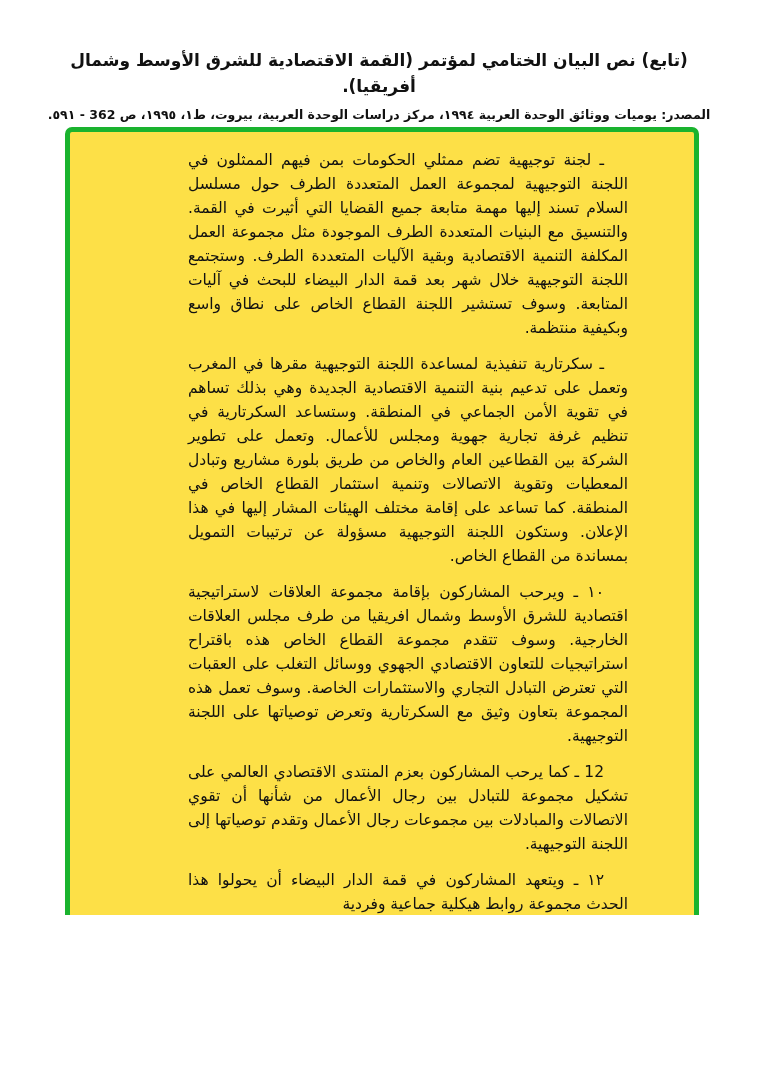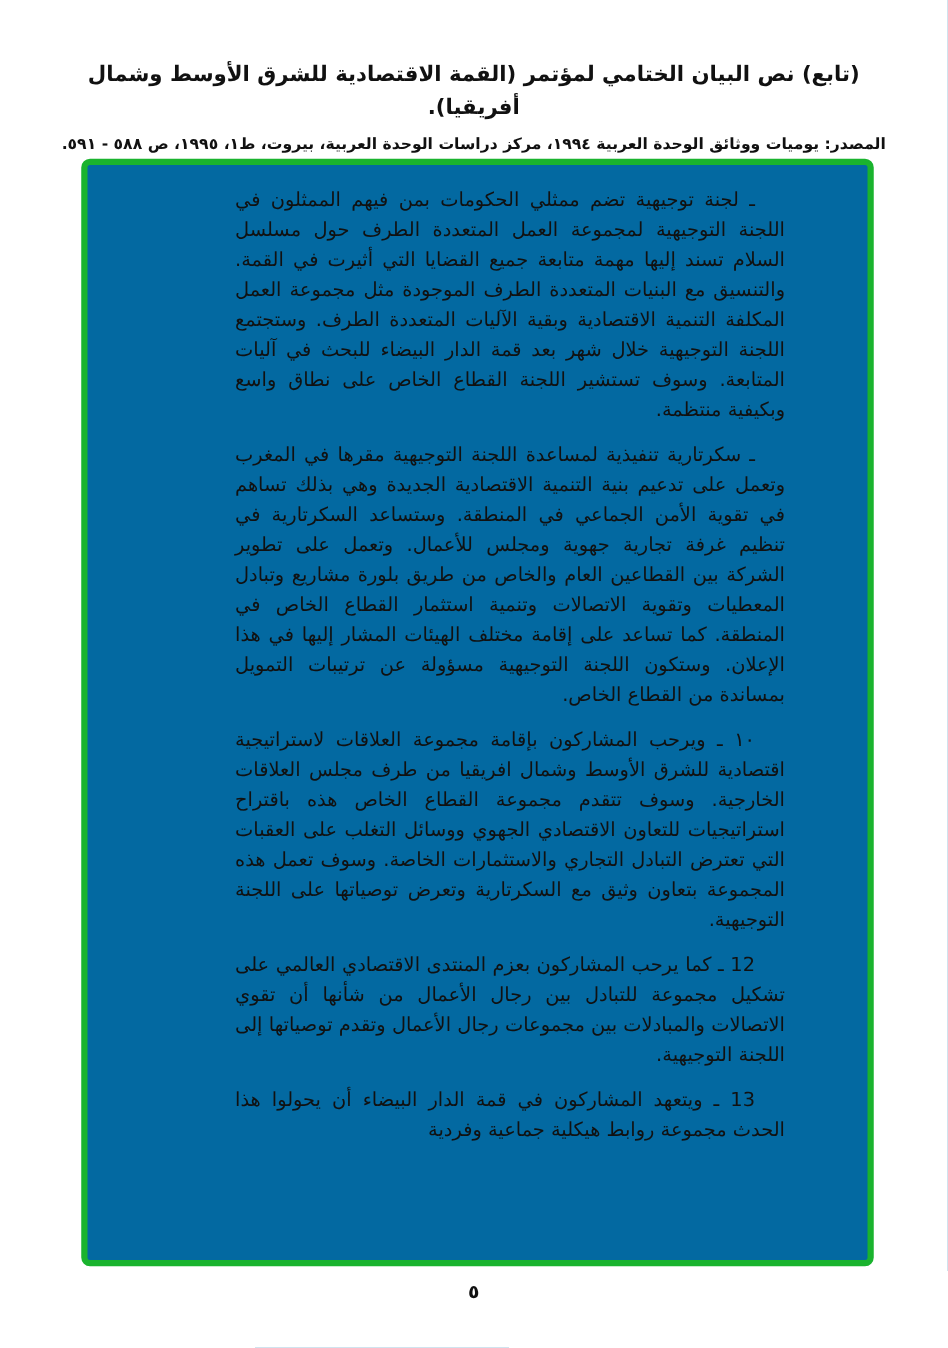--- a/index.html
+++ b/index.html
@@ -3,21 +3,21 @@
 <meta charset="utf-8">
 <style>
   html, body {
     margin: 0;
     padding: 0;
     background: #ffffff;
   }
   .page {
     position: relative;
     width: 758px;
-    height: 1078px;
+    height: 915px;
     background: #ffffff;
     overflow: hidden;
     font-family: "DejaVu Sans", sans-serif;
     color: #111111;
   }
   .header {
     position: absolute;
     top: 48px;
     left: 0;
     width: 758px;
@@ -40,21 +40,21 @@
   }
   .green-box {
     position: absolute;
     left: 65px;
     top: 127px;
     width: 634px;
     height: 886px;
     box-sizing: border-box;
     border: 5px solid #1ab32e;
     border-radius: 7px;
-    background: #0369a1;
+    background: #fde047;
     overflow: hidden;
   }
   .text-col {
     box-sizing: border-box;
     padding: 16px 66px 0 118px;
     direction: rtl;
     text-align: justify;
     font-size: 15.5px;
     line-height: 24px;
   }
@@ -73,28 +73,28 @@
     direction: rtl;
   }
 </style>
 </head>
 <body>
 
 <div class="page">
 
   <div class="header">
     <div class="title">(تابع) نص البيان الختامي لمؤتمر (القمة الاقتصادية للشرق الأوسط وشمال أفريقيا).</div>
-    <div class="source">المصدر: يوميات ووثائق الوحدة العربية ١٩٩٤، مركز دراسات الوحدة العربية، بيروت، ط١، ١٩٩٥، ص ٥٨٨ - ٥٩١.</div>
+    <div class="source">المصدر: يوميات ووثائق الوحدة العربية ١٩٩٤، مركز دراسات الوحدة العربية، بيروت، ط١، ١٩٩٥، ص 362 - ٥٩١.</div>
   </div>
 
   <div class="green-box">
     <div class="text-col">
       <p class="para">ـ لجنة توجيهية تضم ممثلي الحكومات بمن فيهم الممثلون في اللجنة التوجيهية لمجموعة العمل المتعددة الطرف حول مسلسل السلام تسند إليها مهمة متابعة جميع القضايا التي أثيرت في القمة. والتنسيق مع البنيات المتعددة الطرف الموجودة مثل مجموعة العمل المكلفة التنمية الاقتصادية وبقية الآليات المتعددة الطرف. وستجتمع اللجنة التوجيهية خلال شهر بعد قمة الدار البيضاء للبحث في آليات المتابعة. وسوف تستشير اللجنة القطاع الخاص على نطاق واسع وبكيفية منتظمة.</p>
       <p class="para">ـ سكرتارية تنفيذية لمساعدة اللجنة التوجيهية مقرها في المغرب وتعمل على تدعيم بنية التنمية الاقتصادية الجديدة وهي بذلك تساهم في تقوية الأمن الجماعي في المنطقة. وستساعد السكرتارية في تنظيم غرفة تجارية جهوية ومجلس للأعمال. وتعمل على تطوير الشركة بين القطاعين العام والخاص من طريق بلورة مشاريع وتبادل المعطيات وتقوية الاتصالات وتنمية استثمار القطاع الخاص في المنطقة. كما تساعد على إقامة مختلف الهيئات المشار إليها في هذا الإعلان. وستكون اللجنة التوجيهية مسؤولة عن ترتيبات التمويل بمساندة من القطاع الخاص.</p>
       <p class="para">١٠ ـ ويرحب المشاركون بإقامة مجموعة العلاقات لاستراتيجية اقتصادية للشرق الأوسط وشمال افريقيا من طرف مجلس العلاقات الخارجية. وسوف تتقدم مجموعة القطاع الخاص هذه باقتراح استراتيجيات للتعاون الاقتصادي الجهوي ووسائل التغلب على العقبات التي تعترض التبادل التجاري والاستثمارات الخاصة. وسوف تعمل هذه المجموعة بتعاون وثيق مع السكرتارية وتعرض توصياتها على اللجنة التوجيهية.</p>
       <p class="para">12 ـ كما يرحب المشاركون بعزم المنتدى الاقتصادي العالمي على تشكيل مجموعة للتبادل بين رجال الأعمال من شأنها أن تقوي الاتصالات والمبادلات بين مجموعات رجال الأعمال وتقدم توصياتها إلى اللجنة التوجيهية.</p>
-      <p class="para">13 ـ ويتعهد المشاركون في قمة الدار البيضاء أن يحولوا هذا الحدث مجموعة روابط هيكلية جماعية وفردية</p>
+      <p class="para">١٢ ـ ويتعهد المشاركون في قمة الدار البيضاء أن يحولوا هذا الحدث مجموعة روابط هيكلية جماعية وفردية</p>
     </div>
   </div>
 
   <div class="page-number">٥</div>
 
 </div>
 
 </body></html>

